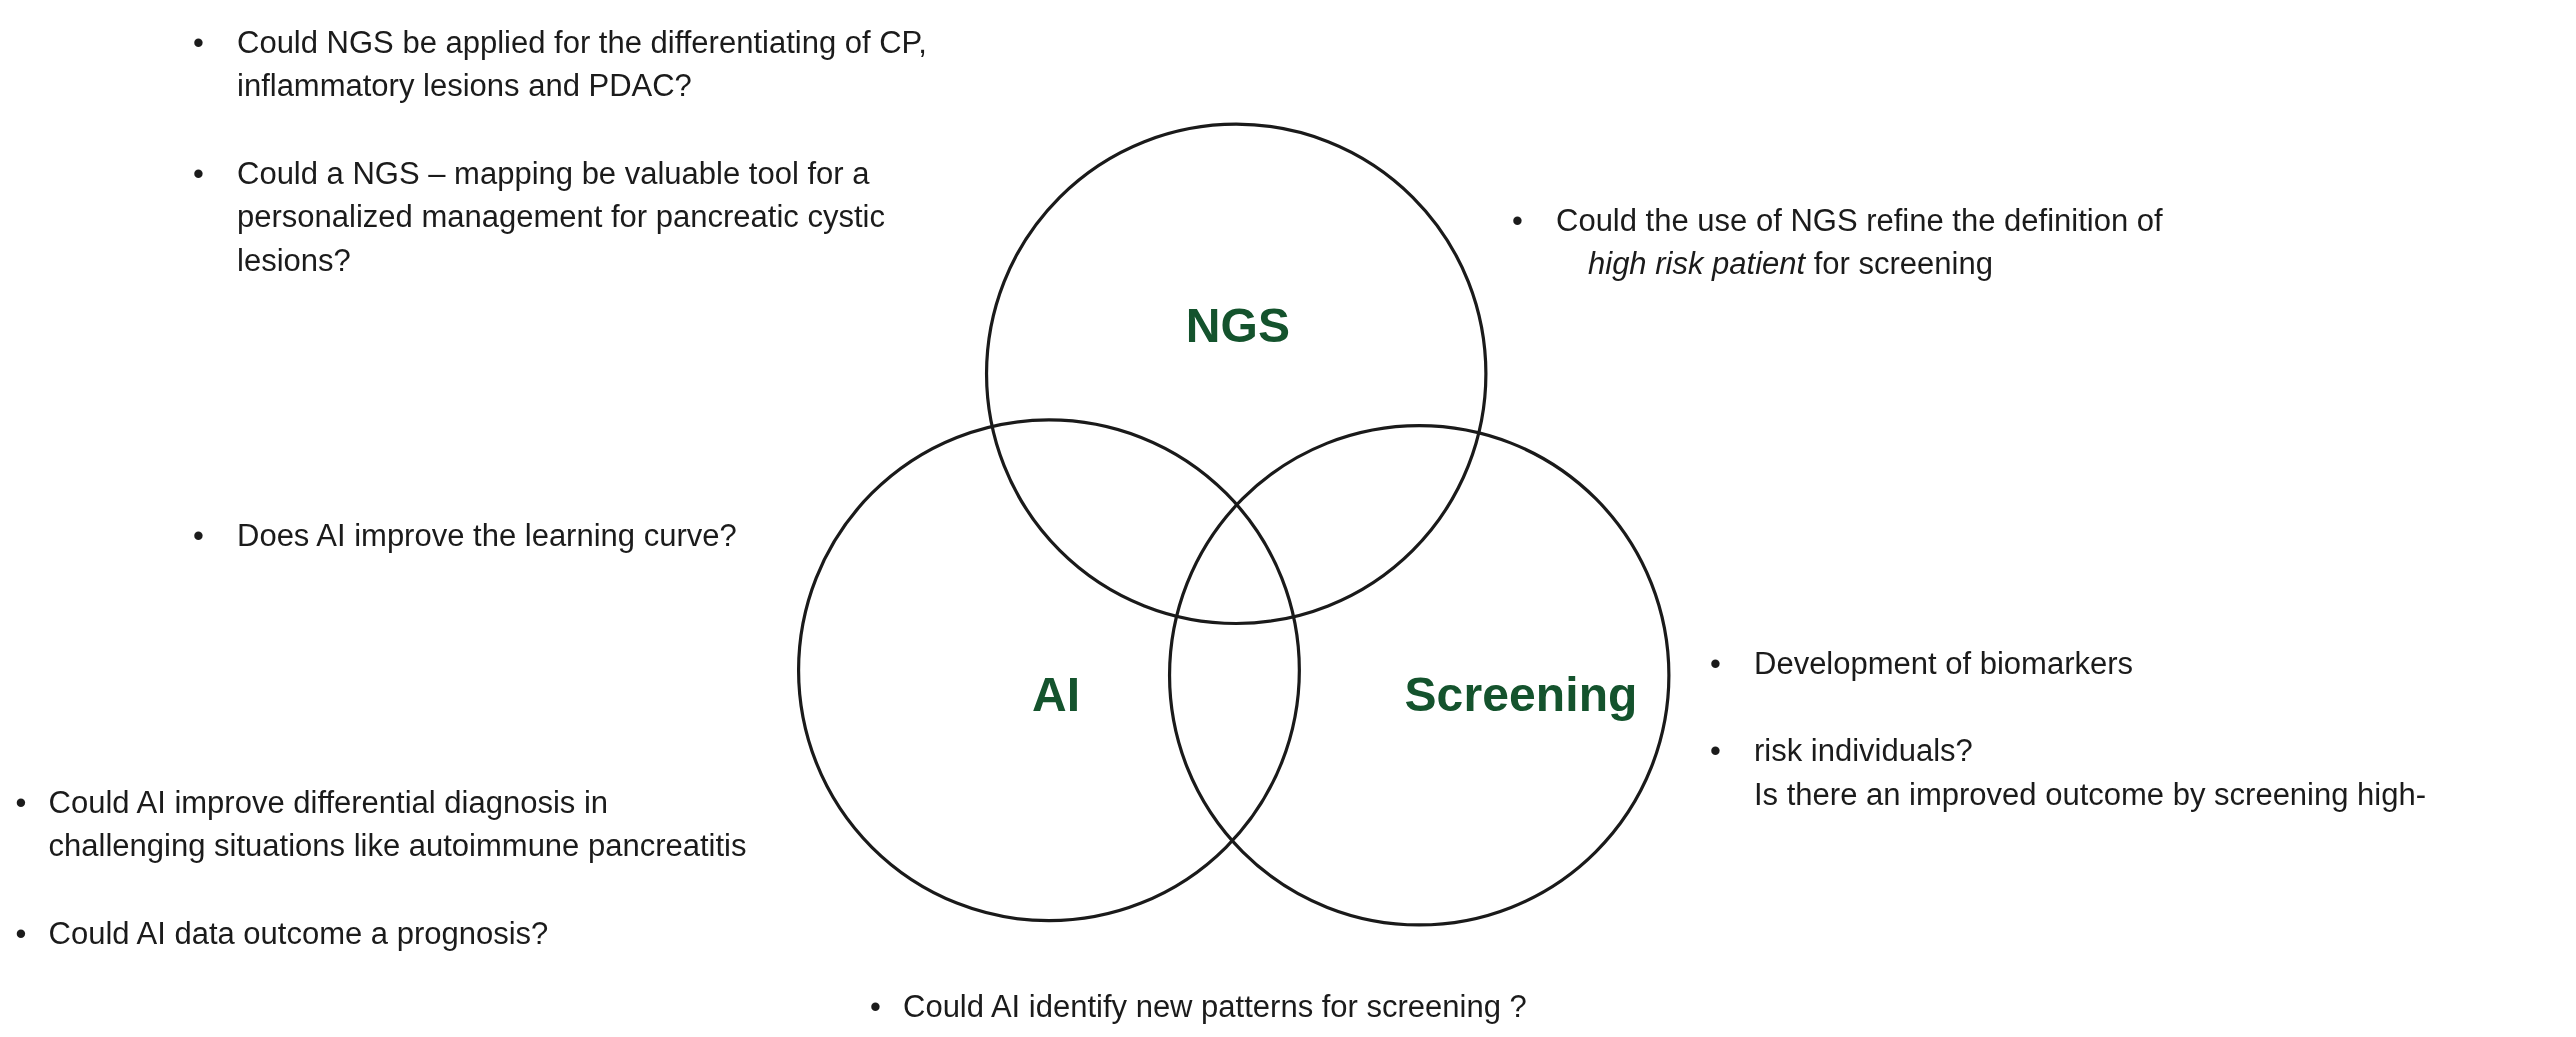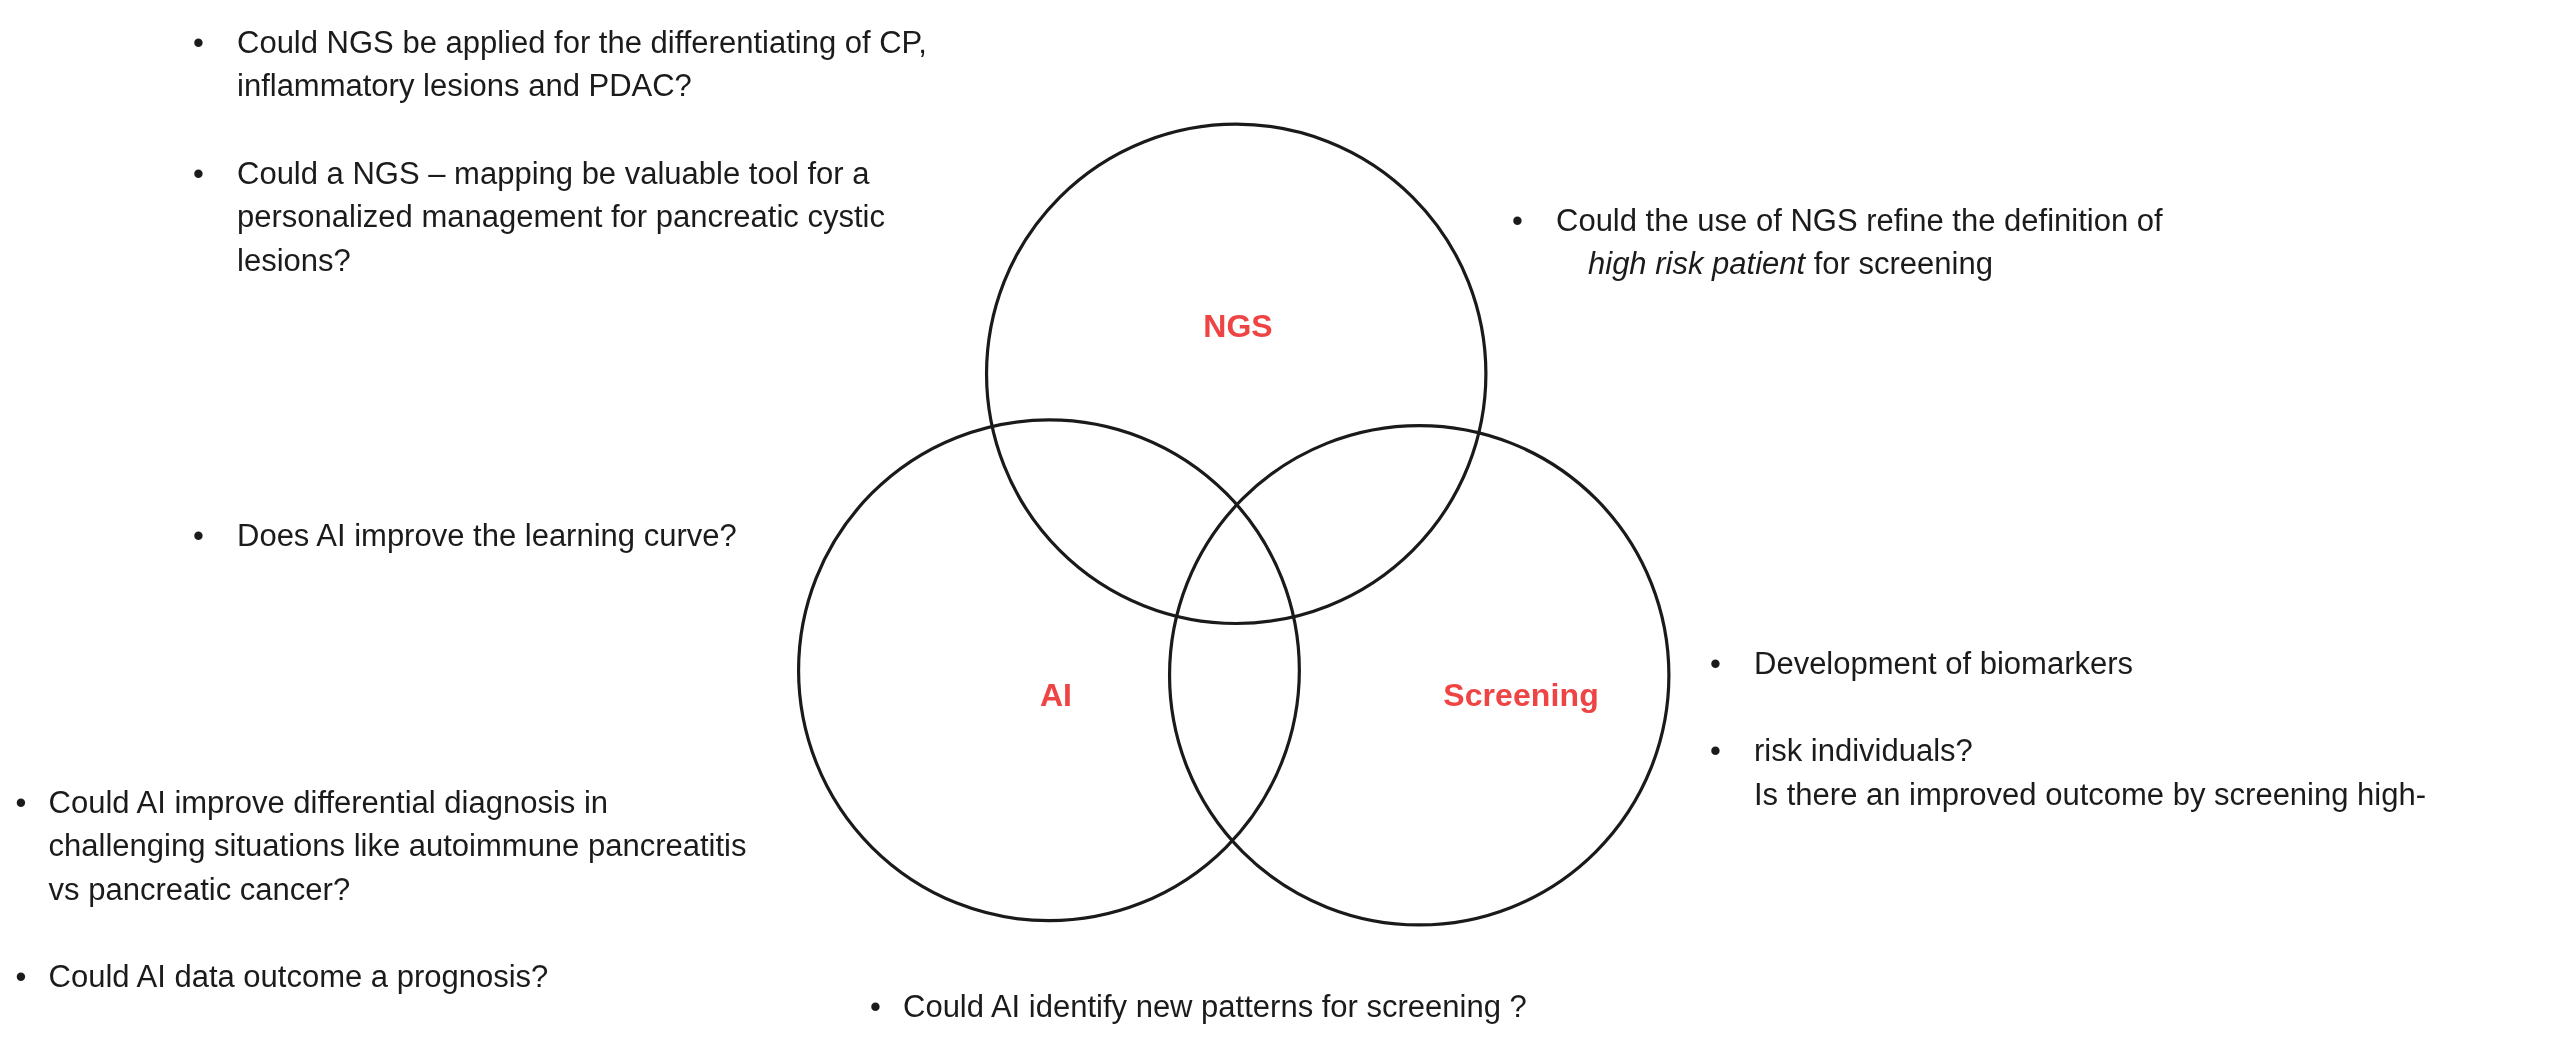--- a/index.html
+++ b/index.html
@@ -32,24 +32,24 @@
   }
   .venn-circle {
     fill: none;
     stroke: #1a1a1a;
     stroke-width: 4.5;
   }
 
   .venn-label {
     position: absolute;
     font-weight: bold;
-    font-size: 32px;
+    font-size: 48px;
     line-height: 1;
     letter-spacing: 0.1px;
-    color: #ef4444;
+    color: #14532d;
     white-space: nowrap;
     transform: translate(-50%, -50%);
   }
 
   
   .note {
     position: absolute;
     font-size: 31px;
     line-height: 1.40;
     color: #1b1b1b;
@@ -144,21 +144,20 @@
       </li>
     </ul>
   </div>
 
   <div class="note tight gap-lg" style="left:15.6px; top:781px; width:873px;">
     <ul>
       <li>
         <span class="bullet">•</span>
         <span class="txt">Could AI improve differential diagnosis in</span>
         <span class="txt">challenging situations like autoimmune pancreatitis</span>
-        <span class="txt">vs pancreatic cancer?</span>
       </li>
       <li>
         <span class="bullet">•</span>
         <span class="txt">Could AI data outcome a prognosis?</span>
       </li>
     </ul>
   </div>
 
   <div class="note gap-lg" style="left:1710px; top:642px; width:862px;">
     <ul>

